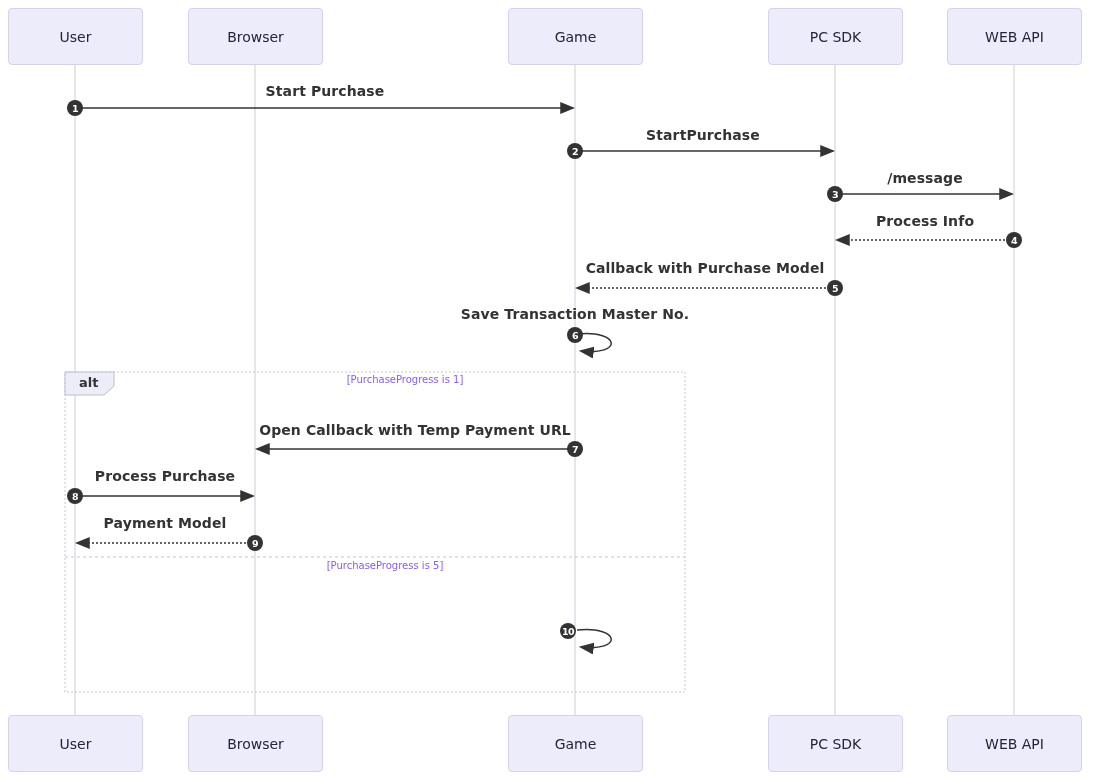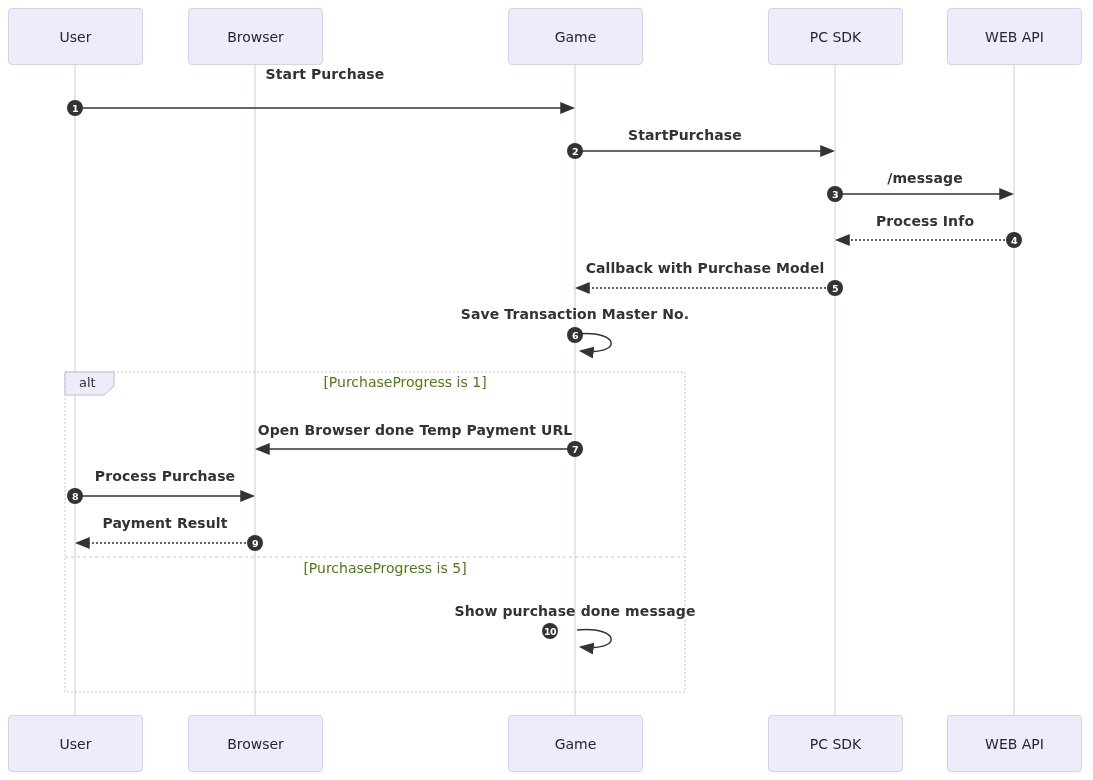--- a/index.html
+++ b/index.html
@@ -13,30 +13,30 @@
     background:var(--actor-fill,#ececfb);border:1px solid var(--actor-border,#d5d2ea);
     border-radius:4px;display:flex;align-items:center;justify-content:center;
     font-size:14px;color:#24243a;
   }
   .msg{
     position:absolute;transform:translateX(-50%);white-space:nowrap;
     font-size:14px;font-weight:700;color:var(--line,#333333);letter-spacing:.1px;
   }
   .cond{
     position:absolute;transform:translateX(-50%);white-space:nowrap;
-    font-size:14px;font-weight:400;color:#4d7c0f;
+    font-size:10px;font-weight:400;color:#8b5cf6;
   }
   .badge{
     position:absolute;width:16px;height:16px;border-radius:50%;
     background:var(--badge-fill,#333333);color:var(--badge-text,#ffffff);
     font-size:9.5px;font-weight:700;display:flex;align-items:center;justify-content:center;
     transform:translate(-50%,-50%);letter-spacing:-0.5px;
   }
   .alt-label{
-    position:absolute;left:79px;top:375px;font-size:13px;color:#333333;
+    position:absolute;left:79px;top:375px;font-size:13px;color:#333333;font-weight:bold;
   }
 </style>
 </head>
 <body>
 
 <div class="stage">
 
   <svg class="layer" width="1093" height="780">
     <defs>
       <marker id="arrow" viewBox="0 0 10 8" markerWidth="10" markerHeight="8" refX="8.5" refY="4" orient="auto">
@@ -71,39 +71,38 @@
   <div class="actor-box" style="left:508px;top:8px">Game</div>
   <div class="actor-box" style="left:768px;top:8px">PC SDK</div>
   <div class="actor-box" style="left:947px;top:8px">WEB API</div>
 
   <div class="actor-box" style="left:8px;top:715px">User</div>
   <div class="actor-box" style="left:188px;top:715px">Browser</div>
   <div class="actor-box" style="left:508px;top:715px">Game</div>
   <div class="actor-box" style="left:768px;top:715px">PC SDK</div>
   <div class="actor-box" style="left:947px;top:715px">WEB API</div>
 
-  <div class="msg" style="left:325px;top:66px">Start Purchase</div>
-  <div class="msg" style="left:685px;top:127px">StartPurchase</div>
+  <div class="msg" style="left:325px;top:83px">Start Purchase</div>
+  <div class="msg" style="left:703px;top:127px">StartPurchase</div>
   <div class="msg" style="left:925px;top:170px">/message</div>
   <div class="msg" style="left:925px;top:213px">Process Info</div>
   <div class="msg" style="left:705px;top:260px">Callback with Purchase Model</div>
   <div class="msg" style="left:575px;top:306px">Save Transaction Master No.</div>
-  <div class="msg" style="left:415px;top:422px">Open Browser done Temp Payment URL</div>
+  <div class="msg" style="left:415px;top:422px">Open Callback with Temp Payment URL</div>
   <div class="msg" style="left:165px;top:468px">Process Purchase</div>
-  <div class="msg" style="left:165px;top:515px">Payment Result</div>
-  <div class="msg" style="left:575px;top:603px">Show purchase done message</div>
+  <div class="msg" style="left:165px;top:515px">Payment Model</div>
 
   <div class="badge" style="left:75px;top:108px">1</div>
   <div class="badge" style="left:575px;top:151px">2</div>
   <div class="badge" style="left:835px;top:194px">3</div>
   <div class="badge" style="left:1014px;top:240px">4</div>
   <div class="badge" style="left:835px;top:288px">5</div>
   <div class="badge" style="left:575px;top:335px">6</div>
   <div class="badge" style="left:575px;top:449px">7</div>
   <div class="badge" style="left:75px;top:496px">8</div>
   <div class="badge" style="left:255px;top:543px">9</div>
-  <div class="badge" style="left:550px;top:631px">10</div>
+  <div class="badge" style="left:568px;top:631px">10</div>
 
   <div class="alt-label">alt</div>
   <div class="cond" style="left:405px;top:374px">[PurchaseProgress is 1]</div>
   <div class="cond" style="left:385px;top:560px">[PurchaseProgress is 5]</div>
 
 </div>
 
 </body></html>

